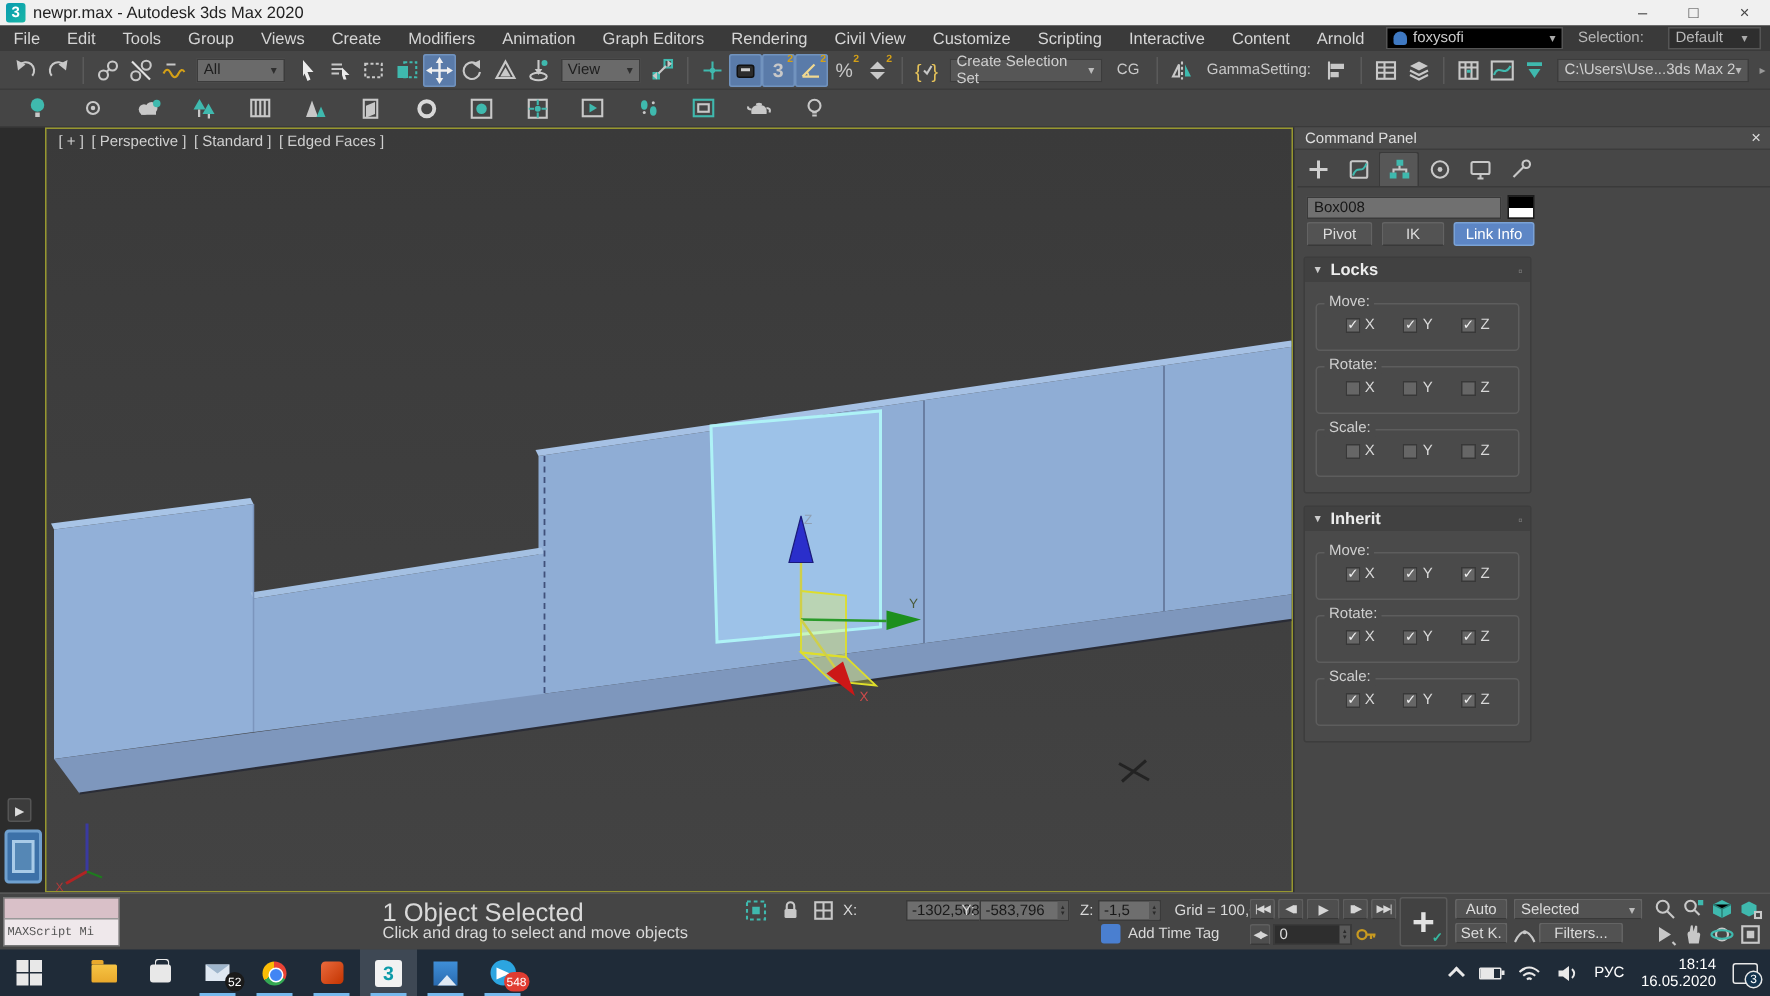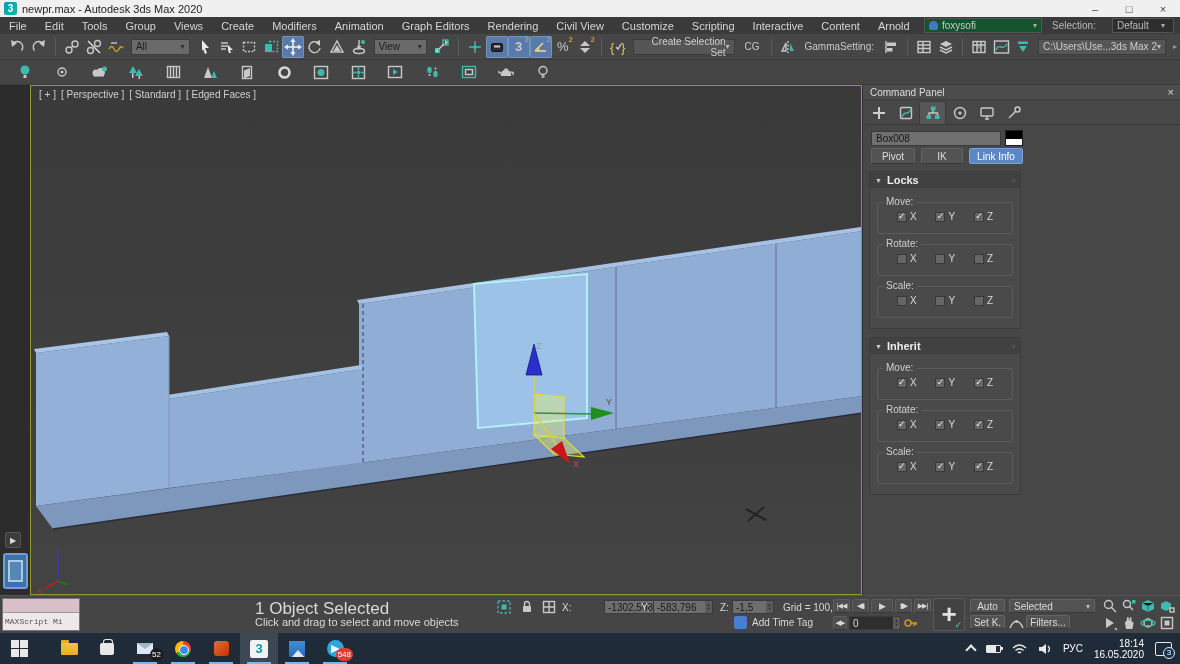--- a/index.html
+++ b/index.html
@@ -7,34 +7,34 @@
   #app{position:relative;width:1180px;height:664px;background:#444;}
   .abs{position:absolute;}
   
   .titlebar{left:0;top:0;width:1180px;height:17px;background:#f0f0f0;display:flex;align-items:center;color:#222;font-size:11px;}
   .app-ico{width:13px;height:13px;margin:0 5px 0 4px;border-radius:2px;background:linear-gradient(135deg,#0a9bb0,#18b7a6);color:#fff;font-size:10px;font-weight:bold;display:flex;align-items:center;justify-content:center;}
   .win-btns{margin-left:auto;display:flex;height:100%;}
   .win-btn{width:34px;height:100%;display:flex;align-items:center;justify-content:center;color:#444;font-size:11px;}
   
   .menubar{left:0;top:17px;width:1180px;height:17px;background:#3a3a3a;display:flex;align-items:center;color:#d6d6d6;font-size:11px;}
   .menu-item{padding:0 9px;white-space:nowrap;}
-  .acct{position:absolute;left:924px;top:1px;width:118px;height:15px;background:#14532d;border:1px solid #555;display:flex;align-items:center;color:#ccc;font-size:10px;}
+  .acct{position:absolute;left:924px;top:1px;width:118px;height:15px;background:#000000;border:1px solid #555;display:flex;align-items:center;color:#ccc;font-size:10px;}
   .person{width:9px;height:9px;margin:0 4px;background:#3f79c2;border-radius:50% 50% 2px 2px;}
   .dd-arrow{margin-left:auto;margin-right:4px;font-size:8px;color:#aaa;}
   .ws-label{position:absolute;left:1052px;top:3px;color:#b8b8b8;font-size:10px;}
   .ws-dd{position:absolute;left:1112px;top:1px;width:62px;height:15px;background:#2e2e2e;border:1px solid #555;display:flex;align-items:center;color:#bbb;font-size:10px;padding:0 4px;}
   
   .toolbar1{left:0;top:34px;width:1180px;height:26px;background:#464646;border-bottom:1px solid #3b3b3b;display:flex;align-items:center;padding-left:6px;}
   .toolbar2{left:0;top:60px;width:1180px;height:25px;background:#454545;border-bottom:1px solid #3a3a3a;display:flex;align-items:center;gap:15px;padding-left:14px;}
   .tb-btn{height:22px;min-width:22px;display:flex;align-items:center;justify-content:center;color:#c8c8c8;position:relative;border-radius:2px;}
   .tb-btn.active{background:#5a7ba9;box-shadow:inset 0 0 0 1px #7193be;}
   .tb-sep{width:1px;height:18px;background:#5a5a5a;margin:0 5px;}
   .tb-dd{height:16px;background:#6a6a6a;border:1px solid #3c3c3c;color:#1d1d1d;font-size:10px;display:flex;align-items:center;padding:0 4px;margin:0 4px;}
   .tb-dd .dda{margin-left:auto;color:#2e2e2e;font-size:8px;}
-  .tb-dd.dark{background:#565656;color:#cfcfcf;text-align:right;}
+  .tb-dd.dark{background:#565656;color:#cfcfcf;}
   .tb-dd.dark .dda{color:#bbb;}
   .sup2{position:absolute;right:1px;top:0px;color:#d4a017;font-size:7px;font-weight:bold;}
   .tb-txt{color:#c9c9c9;font-size:10px;margin:0 6px;}
   .glyph{font-size:13px;line-height:1;}
   
   .sidestrip{left:0;top:85px;width:30px;height:510px;background:#2c2c2c;}
   .layout-arrow{position:absolute;left:5px;top:447px;width:16px;height:16px;background:#3c3c3c;border:1px solid #555;color:#ddd;font-size:8px;display:flex;align-items:center;justify-content:center;border-radius:2px;}
   .layout-tab{position:absolute;left:3px;top:468px;width:25px;height:36px;background:#3d71a8;border:2px solid #6fa0cf;border-radius:3px;}
   .layout-tab::after{content:"";position:absolute;left:3px;top:5px;right:3px;bottom:5px;border:2px solid #a9cbe8;background:#5587b5;}
   .viewport{left:30px;top:85px;width:832px;height:510px;background:linear-gradient(#3a3a3a,#434343);border:1px solid #97972f;overflow:hidden;}
@@ -784,21 +784,21 @@
     <div class="sm-btn" style="left:1009px;top:3px;width:86px;justify-content:flex-start;padding:0 4px">
         <span>Selected</span>
         <span style="margin-left:auto;font-size:8px;color:#bbb">▾</span>
       </div>
     <div class="sb-ico" style="left:1008px;top:19px">
         <svg width="15" height="13">
           <path class="st" d="M1 11 C5 2 10 2 14 11"></path>
           <circle class="fg" cx="7.5" cy="4.5" r="1.4"></circle>
         </svg>
       </div>
-    <div class="sm-btn" style="left:1026px;top:19px;width:44px">Filters...</div>
+    <div class="sm-btn" style="left:1026px;top:19px;width:56px">Filters...</div>
 
     <div class="sb-ico" style="left:1102px;top:2px">
         <svg width="16" height="16">
           <circle class="st" cx="6.5" cy="6.5" r="4"></circle>
           <path class="st" d="M9.5 9.5 L14 14"></path>
         </svg>
       </div>
     <div class="sb-ico" style="left:1121px;top:2px">
         <svg width="16" height="16">
           <circle class="st" cx="6" cy="6" r="3.5"></circle>

